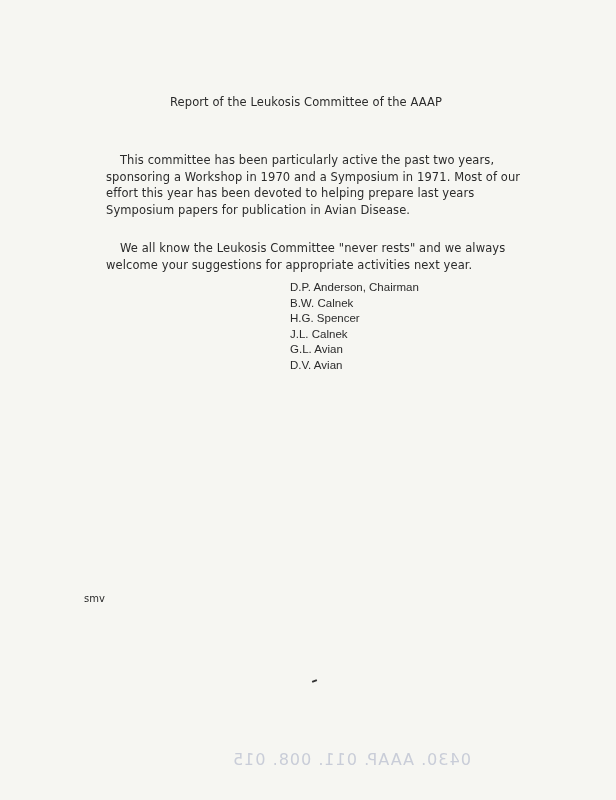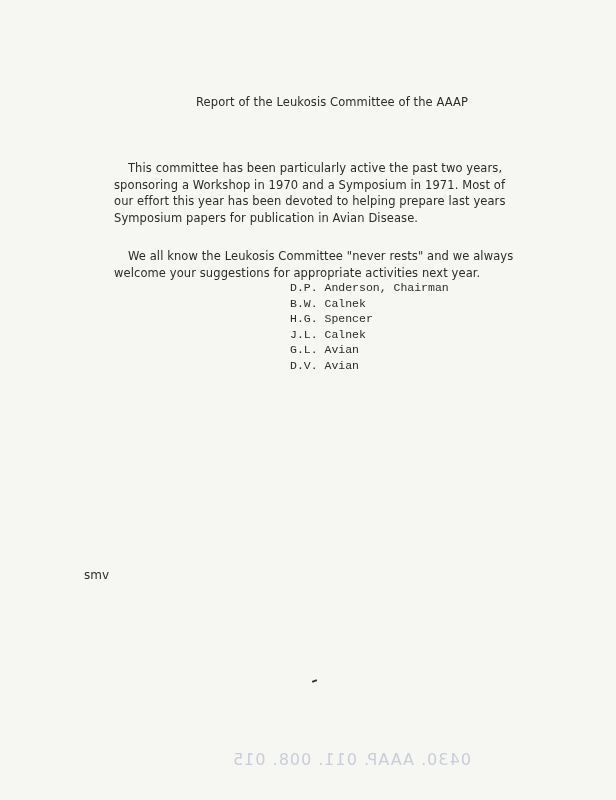--- a/index.html
+++ b/index.html
@@ -1,26 +1,26 @@
 <!DOCTYPE html>
 <html><head>
 <meta charset="utf-8">
 <style>
   html, body { margin:0; padding:0; }
   body { width:616px; height:800px; background:#f5f5f1; position:relative; overflow:hidden;
          font-family:"DejaVu Sans", sans-serif; color:#2b2b2b; }
   .page { position:absolute; inset:0; background:#f6f6f2; }
-  .title { position:absolute; left:170px; top:95px; font-size:11.5px; letter-spacing:0.1px;margin-left:26px; }
+  .title { position:absolute; left:170px; top:95px; font-size:11.5px; letter-spacing:0.1px; }
   .para { position:absolute; left:106px; width:420px; font-size:11.5px; line-height:16.5px; letter-spacing:0.1px; }
-  .para p { margin:8px; text-indent:14px; }
+  .para p { margin:0; text-indent:14px; }
   .p1 { top:152px; }
   .p2 { top:240px; }
-  .sig { position:absolute; left:290px; top:280px; font-size:11.5px; line-height:15.5px; font-family:Liberation Mono, monospace; }
+  .sig { position:absolute; left:290px; top:280px; font-size:11.5px; line-height:15.5px; font-family:Liberation Sans, sans-serif; }
   .sig div { white-space:nowrap; }
-  .initials { position:absolute; left:84px; top:568px; font-size:12px; }
+  .initials { position:absolute; left:84px; top:593px; font-size:10px; }
   .mark { position:absolute; left:312px; top:680px; width:5px; height:2px; background:#333; transform:rotate(-20deg); }
   .bleed { position:absolute; left:232px; top:750px; font-size:16px; color:#c9cdd8; transform:scaleX(-1); letter-spacing:1px; font-family:"DejaVu Sans", sans-serif; }
 </style>
 </head>
 <body>
 
 <div class="page">
   <div class="title">Report of the Leukosis Committee of the AAAP</div>
 
   <div class="para p1">

